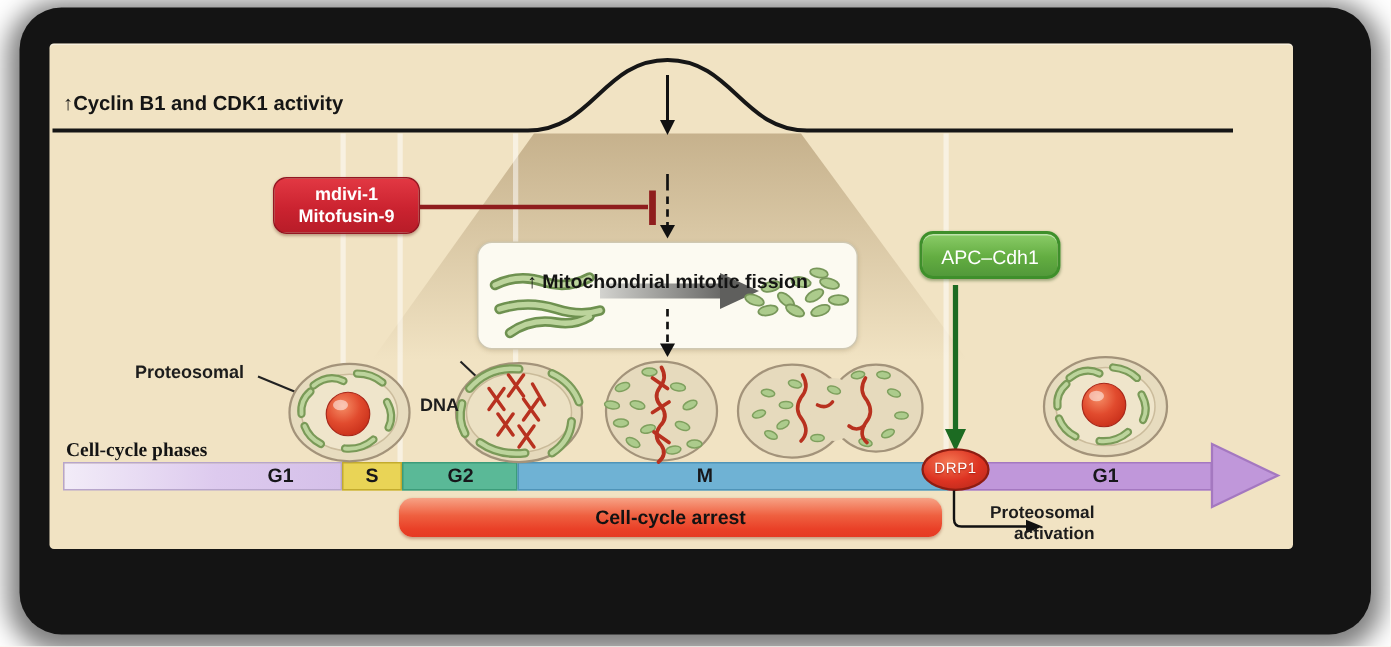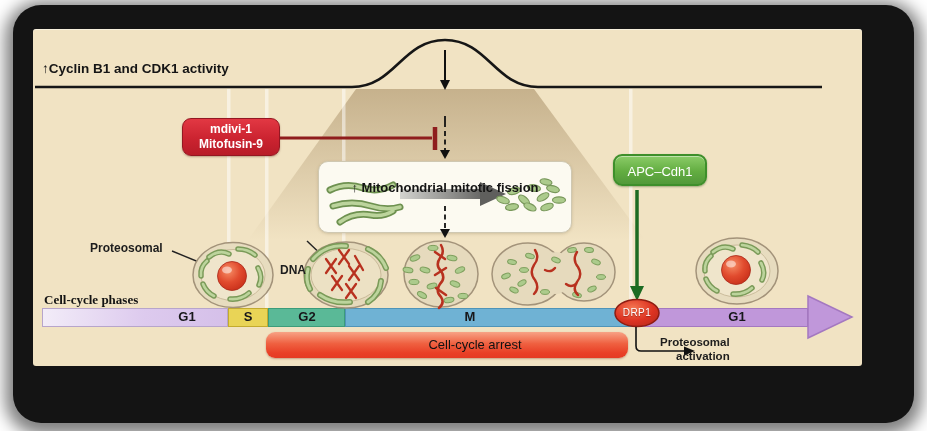--- a/index.html
+++ b/index.html
@@ -41,21 +41,21 @@
   .seg-g1a{background:linear-gradient(90deg,#f2ecf8 0%,#ddcaee 55%,#d5c0e9 100%);border-color:#b7a5cb;}
   .seg-s{background:#e9d456;border-color:#c3ab2e;}
   .seg-g2{background:#5ab997;border-color:#3c9c7a;}
   .seg-m{background:#6fb2d4;border-color:#4f94b8;}
   .seg-g1b{background:#c097da;border-color:#a478c0;}
   .phase-label{position:absolute;top:309px;font-size:13px;font-weight:bold;color:#17171a;transform:translateX(-50%);}
   #arrest-bar{position:absolute;left:266px;top:332px;width:362px;height:26px;border-radius:9px;
               background:linear-gradient(180deg,#f7a285 0%,#ef6040 45%,#e94027 80%,#e53a23 100%);
               box-shadow:0 1px 2px rgba(120,30,10,0.35);}
   #arrest-label{left:266px;top:332px;width:362px;height:26px;line-height:26px;text-align:center;
-                font-size:13px;font-weight:normal;color:#121212;padding-left:28px;}
+                font-size:13px;font-weight:bold;color:#121212;}
   #drp1-node-label{left:615px;top:307px;width:44px;text-align:center;font-size:10px;font-weight:normal;
                    color:#ffffff;letter-spacing:0.4px;text-shadow:0 1px 1px rgba(120,20,10,0.6);}
   #degradation-label{left:660px;top:336px;font-size:11.5px;font-weight:600;color:#1d1d1d;line-height:1.18;white-space:nowrap;}
 </style>
 </head>
 <body>
 
 <div id="page">
   <div id="frame"></div>
   <div id="panel"></div>

